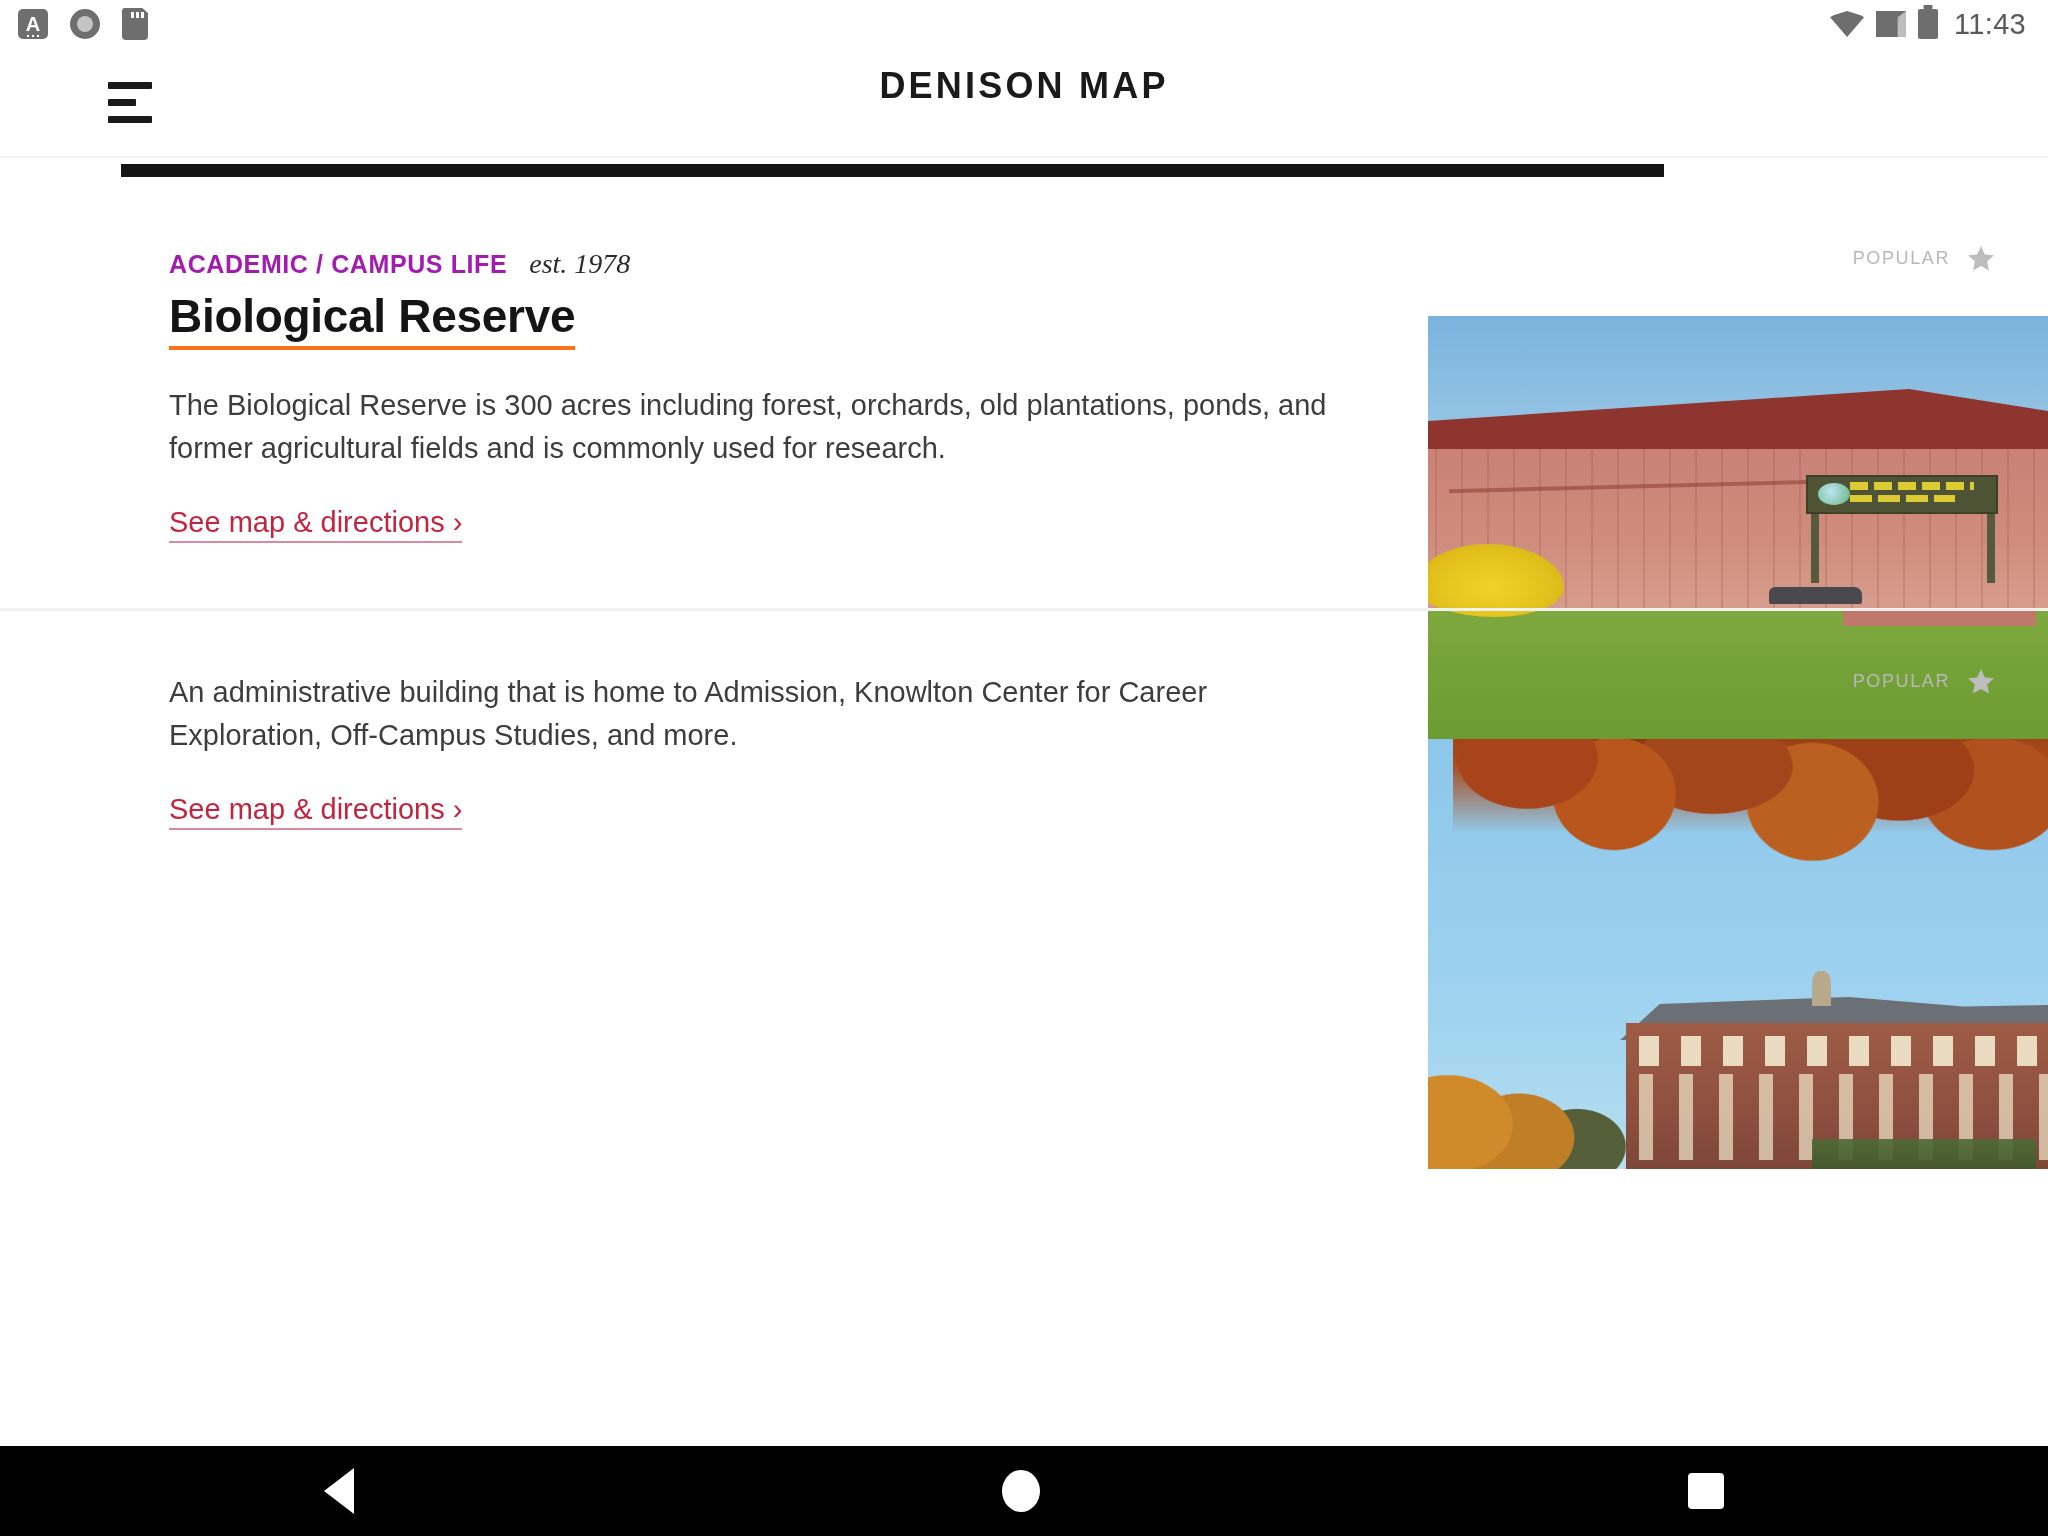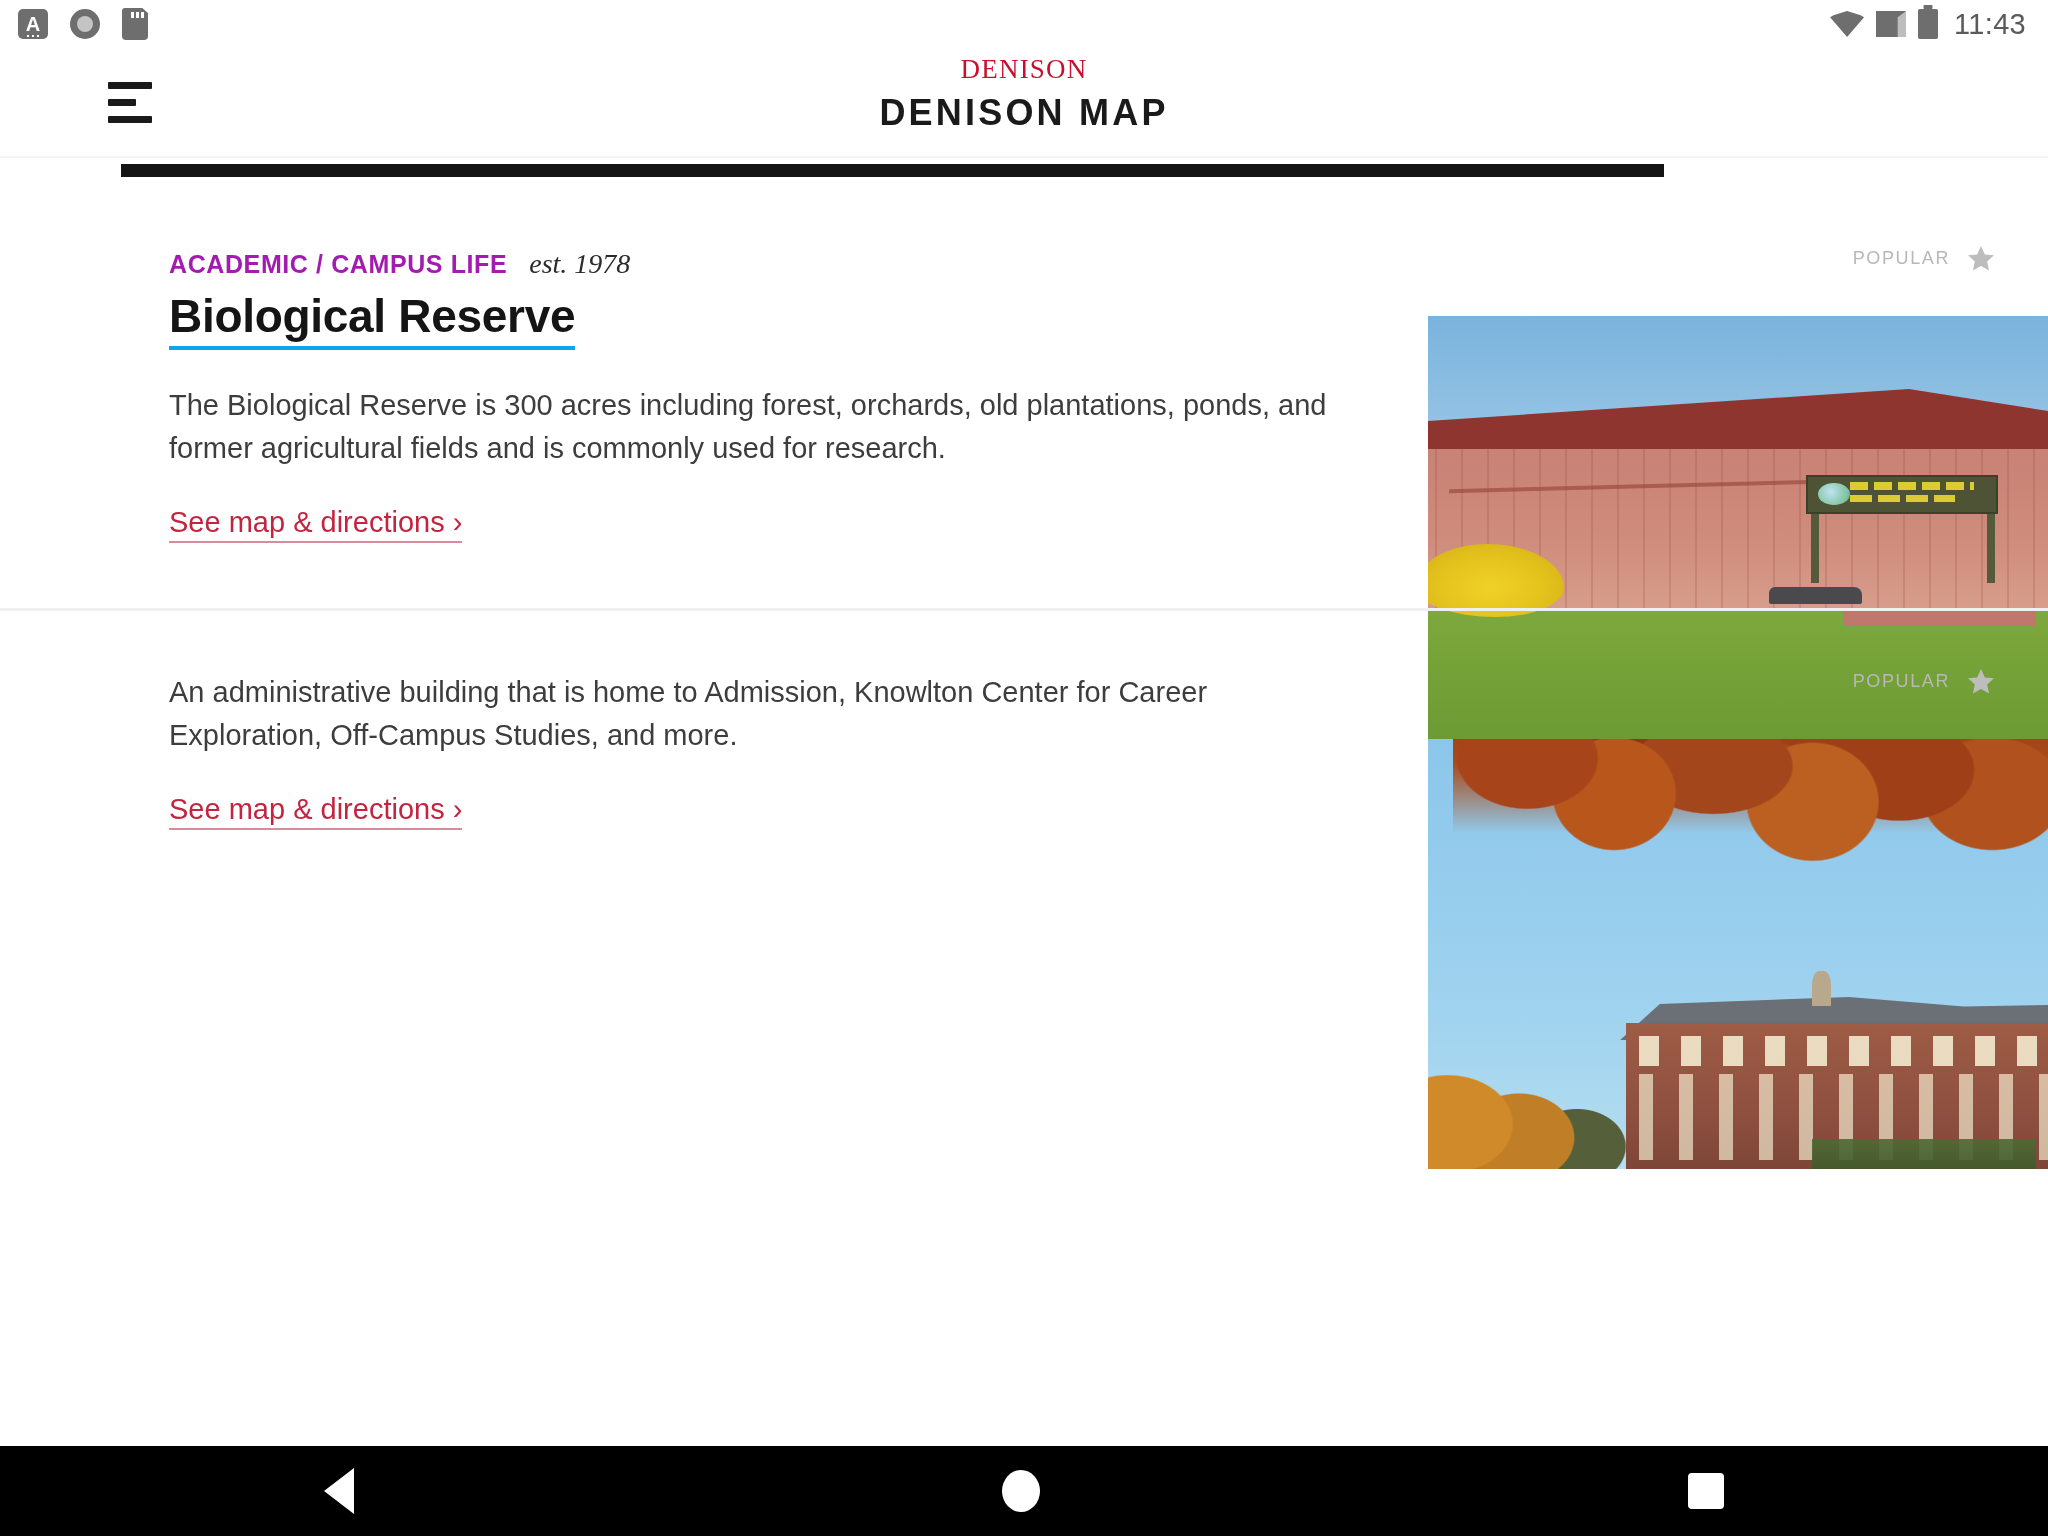--- a/index.html
+++ b/index.html
@@ -239,21 +239,21 @@
   }
 
   .card-title {
     display: inline-block;
     font-size: 46px;
     font-weight: bold;
     color: #151515;
     font-family: "Liberation Sans", sans-serif;
     letter-spacing: -0.3px;
     line-height: 1.15;
-    border-bottom: 4px solid #0ea5e9;
+    border-bottom: 4px solid #f97316;
     padding-bottom: 3px;
     margin-bottom: 34px;
     cursor: pointer;
   }
 
   .card-desc {
     font-size: 29px;
     line-height: 1.48;
     color: #3d3d3d;
     font-family: "Liberation Sans", sans-serif;
@@ -503,21 +503,20 @@
   </div>
 </div>
 
 <div class="app-header">
   <div class="hamburger">
     <span></span>
       <span></span>
       <span></span>
   </div>
   <div class="brand">
-    <div class="brand-wordmark">DENISON</div>
     <div class="brand-title">DENISON MAP</div>
   </div>
 </div>
 
 <div class="accent-bar-wrap">
   <div class="accent-bar"></div>
 </div>
 
 <div class="content">
 

